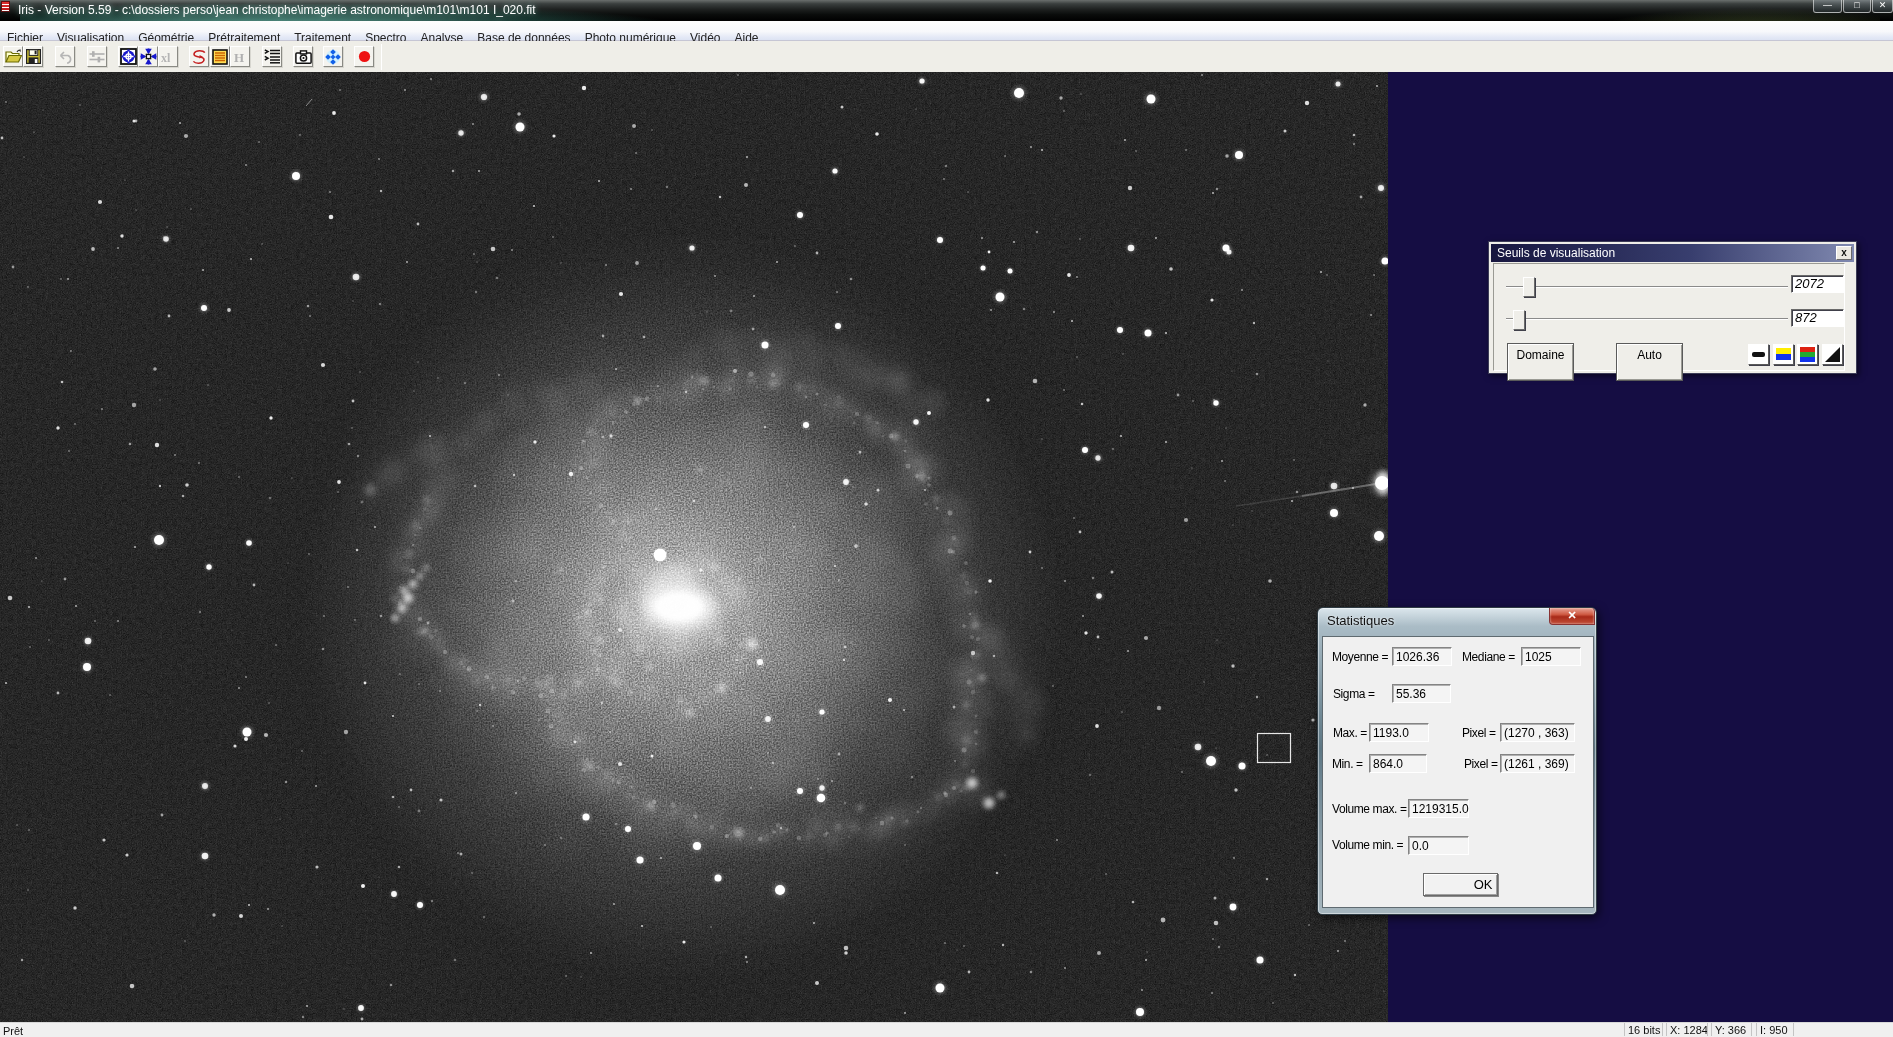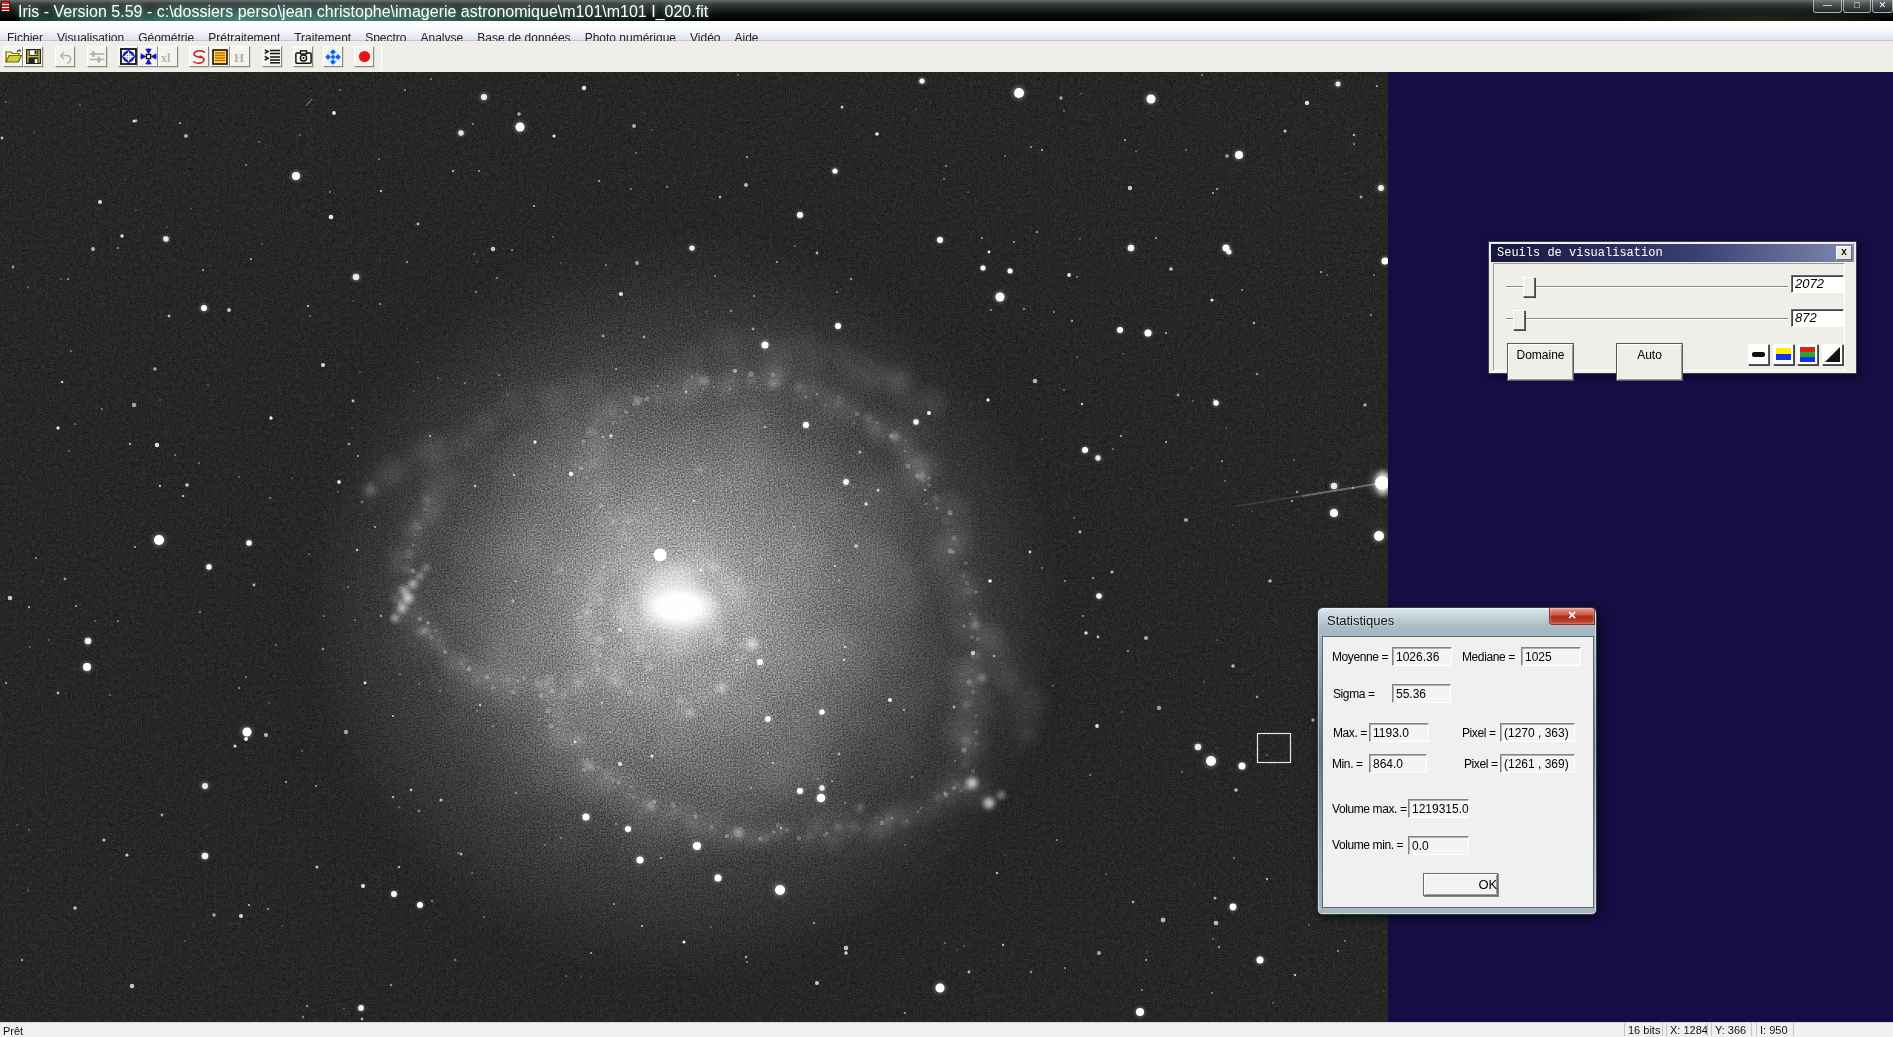--- a/index.html
+++ b/index.html
@@ -7,21 +7,21 @@
 #titlebar { position:absolute; left:0; top:0; width:1893px; height:21px;
   background:linear-gradient(180deg,#6a6f6d 0%,#3a3f3e 18%,#1d201f 45%,#0a0c0b 70%,#000 100%);
   overflow:hidden; }
 #titlebar .glow1 { position:absolute; left:20px; top:4px; width:640px; height:34px;
   background:radial-gradient(ellipse at 40% 70%, rgba(150,255,235,0.7), rgba(80,180,160,0.25) 55%, transparent 75%); }
 #titlebar .glow2 { position:absolute; left:1580px; top:8px; width:300px; height:26px;
   background:radial-gradient(ellipse at 60% 100%, rgba(190,230,120,0.35), transparent 70%); }
 #appicon { position:absolute; left:1px; top:1px; width:9px; height:11px;
   background:linear-gradient(180deg,#e03030 0%, #c01818 100%); border:1px solid #601010; }
 #appicon:before { content:""; position:absolute; left:0; right:0; top:2px; height:1px; background:#fff; box-shadow:0 3px 0 #fff, 0 6px 0 #fff; }
-#title-text { position:absolute; left:18px; top:3px; color:#fff; font-size:16px;
+#title-text { position:absolute; left:18px; top:3px; color:#fff; font-size:12px;
   text-shadow:0 0 6px rgba(180,255,240,0.7); white-space:pre; }
 .wbtn { position:absolute; top:0; height:13px; border:1px solid rgba(255,255,255,0.55);
   border-top:none; background:linear-gradient(180deg, rgba(130,140,145,0.55), rgba(40,48,50,0.7));
   border-radius:0 0 3px 3px; color:#fff; font-size:9px; line-height:11px; text-align:center; }
 #statusbar { position:absolute; left:0; top:1022px; width:1893px; height:15px;
   background:#f0f0f0; border-top:1px solid #d8d8d8; font-size:11px; color:#111;text-decoration:underline; }
 #menubar { position:absolute; left:0; top:21px; width:1893px; height:20px;
   background:linear-gradient(180deg,#fdfdfd 0%, #f7f8fb 55%, #e4e9f6 85%, #dde3f3 100%);
   border-bottom:1px solid #c6c6d4; font-size:12px; color:#222; }
 .mi { display:inline-block; padding:10px 7px 0 7px; height:15px; }
@@ -31,21 +31,21 @@
   border:1px solid; border-color:#ffffff #8a8a84 #8a8a84 #ffffff;
   box-shadow:1px 1px 0 #d8d7d0; display:flex; align-items:center; justify-content:center; }
 #tbsep { position:absolute; left:381px; top:3px; width:1px; height:26px; background:#c8c7c0; border-right:1px solid #fff; }
 #navy { position:absolute; left:1388px; top:72px; width:505px; height:950px; background:#150d43; }
 
 
 #seuils { position:absolute; left:1488px; top:241px; width:369px; height:133px;
   background:#efeee9; border:1px solid #3c3c58; padding:2px;
   box-shadow:2px 2px 6px rgba(0,0,0,0.55); }
 #seuils .tb { height:18px; background:linear-gradient(90deg,#17163f 0%, #383e6e 55%, #8089b0 100%);
-  color:#fff; font-size:12px; padding:2px 0 0 6px; position:relative;font-family:Liberation Mono, monospace; }
+  color:#fff; font-size:12px; padding:2px 0 0 6px; position:relative; }
 #seuils .closeb { position:absolute; right:2px; top:2px; width:16px; height:14px;
   background:#ece9e2; border:1px solid; border-color:#fff #6a6a6a #6a6a6a #fff;
   color:#111; font-size:10px; line-height:12px; text-align:center; font-weight:bold; }
 #seuils .body { position:absolute; left:4px; top:21px; width:352px; height:108px;
   border:1px solid; border-color:#9a9a94 #fff #fff #9a9a94; background:#efeee9; }
 .strack { position:absolute; height:2px; border-top:1px solid #8a8a8a; border-bottom:1px solid #fff; }
 .sthumb { position:absolute; width:12px; height:20px; background:#efeee9;
   border:1px solid; border-color:#fff #6a6a6a #6a6a6a #fff; box-shadow:1px 1px 0 #40404a; }
 .sval { position:absolute; width:53px; height:18px; background:#fff; border:1px solid;
   border-color:#6a6a6a #fff #fff #6a6a6a; box-shadow:inset 1px 1px 0 #40404a;
@@ -70,21 +70,21 @@
   box-shadow:inset 0 0 2px rgba(255,255,255,0.8); }
 #stats .body { position:absolute; left:4px; top:28px; width:272px; height:272px;
   background:#f0f0f0; border:1px solid #5f6a70; font-size:12px; color:#000;
   letter-spacing:-0.2px; }
 .slabel { position:absolute; white-space:pre; letter-spacing:-0.4px; }
 .sfield { position:absolute; height:19px; background:#f4f4f4; border:1px solid;
   border-color:#848484 #fff #fff #848484; box-shadow:inset 1px 1px 0 #b0b0b0;
   font-size:12px; letter-spacing:0; padding:2px 0 0 3px; white-space:pre; }
 #okbtn { position:absolute; left:100px; top:236px; width:75px; height:23px;
   background:#f2f2f2; border:1px solid #6a6a6a; box-shadow:inset 1px 1px 0 #fff, inset -1px -1px 0 #a0a0a0, 1px 1px 0 #888;
-  text-align:right; font-size:13px; padding-top:3px;padding-left:45px; }
+  text-align:center; font-size:13px; padding-top:3px;padding-left:45px; }
 .sep { position:absolute; top:1023px; width:1px; height:13px; background:#c4c4c4; }
 .sfld { position:absolute; top:1023px; font-size:11px; color:#111; padding-top:1px; }
 </style></head>
 <body>
 <svg id="img" width="1388" height="950" viewBox="0 0 1388 950" style="position:absolute;left:0;top:72px;display:block">
 <defs>
 <filter id="nz" x="0" y="0" width="100%" height="100%">
  <feTurbulence type="fractalNoise" baseFrequency="0.8" numOctaves="2" seed="11" stitchTiles="stitch"></feTurbulence>
  <feColorMatrix type="matrix" values="0 0 0 0 1  0 0 0 0 1  0 0 0 0 1  0.55 0.55 0.55 0 -0.5"></feColorMatrix>
 </filter>

